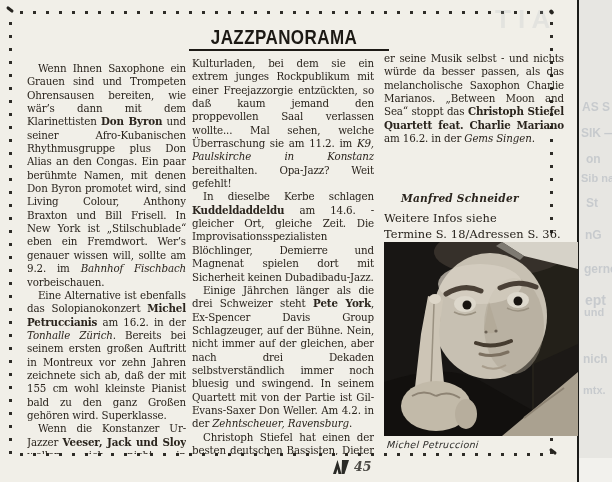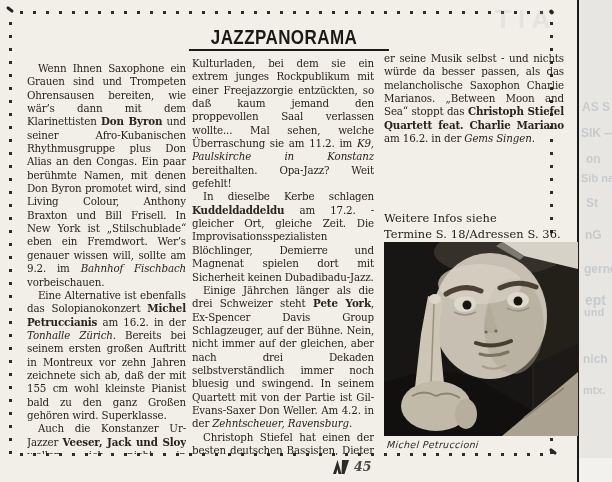--- a/index.html
+++ b/index.html
@@ -79,32 +79,33 @@
   <div class="corner corner-tl"></div>
   <div class="corner corner-tr"></div>
   <div class="corner corner-br"></div>
 
   <div class="headline">JAZZPANORAMA</div>
   <div class="headline-rule"></div>
 
   <div class="col col-1">
       <p class="para indent"><span>Wenn Ihnen Saxophone ein Grauen sind und Trompeten Ohrensausen bereiten, wie wär’s dann mit dem Klarinettisten </span><span class="b">Don Byron</span><span> und seiner Afro-Kubanischen Rhythmusgruppe plus Don Alias an den Congas. Ein paar berühmte Namen, mit denen Don Byron promotet wird, sind Living Colour, Anthony Braxton und Bill Frisell. In New York ist „Stilschublade“ eben ein Fremdwort. Wer’s genauer wissen will, sollte am 9.2. im </span><span class="i">Bahnhof Fischbach</span><span> vorbeischauen.</span></p>
       <p class="para indent"><span>Eine Alternative ist ebenfalls das Solopianokonzert </span><span class="b">Michel Petruccianis</span><span> am 16.2. in der </span><span class="i">Tonhalle Zürich</span><span>. Bereits bei seinem ersten großen Auftritt in Montreux vor zehn Jahren zeichnete sich ab, daß der mit 155 cm wohl kleinste Pianist bald zu den ganz Großen gehören wird. Superklasse.</span></p>
-      <p class="para indent"><span>Auch die Konstanzer Ur-Jazzer </span><span class="b">Veeser, Jack und Sloy</span><span> wollen sich nicht in Stilschubladen festnageln lassen. Nur allzu gerne erinnere ich mich an ihr Konzert im</span></p>
+      <p class="para indent"><span>Wenn die Konstanzer Ur-Jazzer </span><span class="b">Veeser, Jack und Sloy</span><span> wollen sich nicht in Stilschubladen festnageln lassen. Nur allzu gerne erinnere ich mich an ihr Konzert im</span></p>
     </div>
   <div class="col col-2">
       <p class="para"><span>Kulturladen, bei dem sie ein extrem junges Rockpublikum mit einer Freejazzorgie entzückten, so daß kaum jemand den proppevollen Saal verlassen wollte... Mal sehen, welche Überraschung sie am 11.2. im </span><span class="i">K9, Paulskirche in Konstanz</span><span> bereithalten. Opa-Jazz? Weit gefehlt!</span></p>
-      <p class="para indent"><span>In dieselbe Kerbe schlagen </span><span class="b">Kuddeldaddeldu</span><span> am 17.2. - gleicher Ort, gleiche Zeit. Die Improvisationsspezialisten Blöchlinger, Demierre und Magnenat spielen dort mit Sicherheit keinen Dubadibadu-Jazz.</span></p>
+      <p class="para indent"><span>In dieselbe Kerbe schlagen </span><span class="b">Kuddeldaddeldu</span><span> am 14.6. - gleicher Ort, gleiche Zeit. Die Improvisationsspezialisten Blöchlinger, Demierre und Magnenat spielen dort mit Sicherheit keinen Dubadibadu-Jazz.</span></p>
       <p class="para indent"><span>Einige Jährchen länger als die drei Schweizer steht </span><span class="b">Pete York</span><span>, Ex-Spencer Davis Group Schlagzeuger, auf der Bühne. Nein, nicht immer auf der gleichen, aber nach drei Dekaden selbstverständlich immer noch bluesig und swingend. In seinem Quartett mit von der Partie ist Gil-Evans-Saxer Don Weller. Am 4.2. in der </span><span class="i">Zehntscheuer, Ravensburg</span><span>.</span></p>
       <p class="para indent"><span>Christoph Stiefel hat einen der besten deutschen Bassisten, Dieter Ilg, sowie den Drummer Wolfgang Haffner als Gleichgesinnte gefunden. Als „Lyrischen Jazz“ bezeichnet</span></p>
     </div>
   <div class="col col-3">
       <p class="para"><span>er seine Musik selbst - und nichts würde da besser passen, als das melancholische Saxophon Charlie Marianos. „Between Moon and Sea“ stoppt das </span><span class="b">Christoph Stiefel Quartett feat. Charlie Mariano</span><span> am 16.2. in der </span><span class="i">Gems Singen</span><span>.</span></p>
     </div>
 
+  <div class="byline">Manfred Schneider</div>
 
   <div class="info-note">
     <div>Weitere Infos siehe</div>
     <div>Termine S. 18/Adressen S. 36.</div>
   </div>
 
   <div class="photo">
     <svg width="194" height="194" viewBox="0 0 194 194">
       <rect width="194" height="194" fill="#181614"></rect>
       <rect x="148" width="46" height="194" fill="#232019"></rect>

